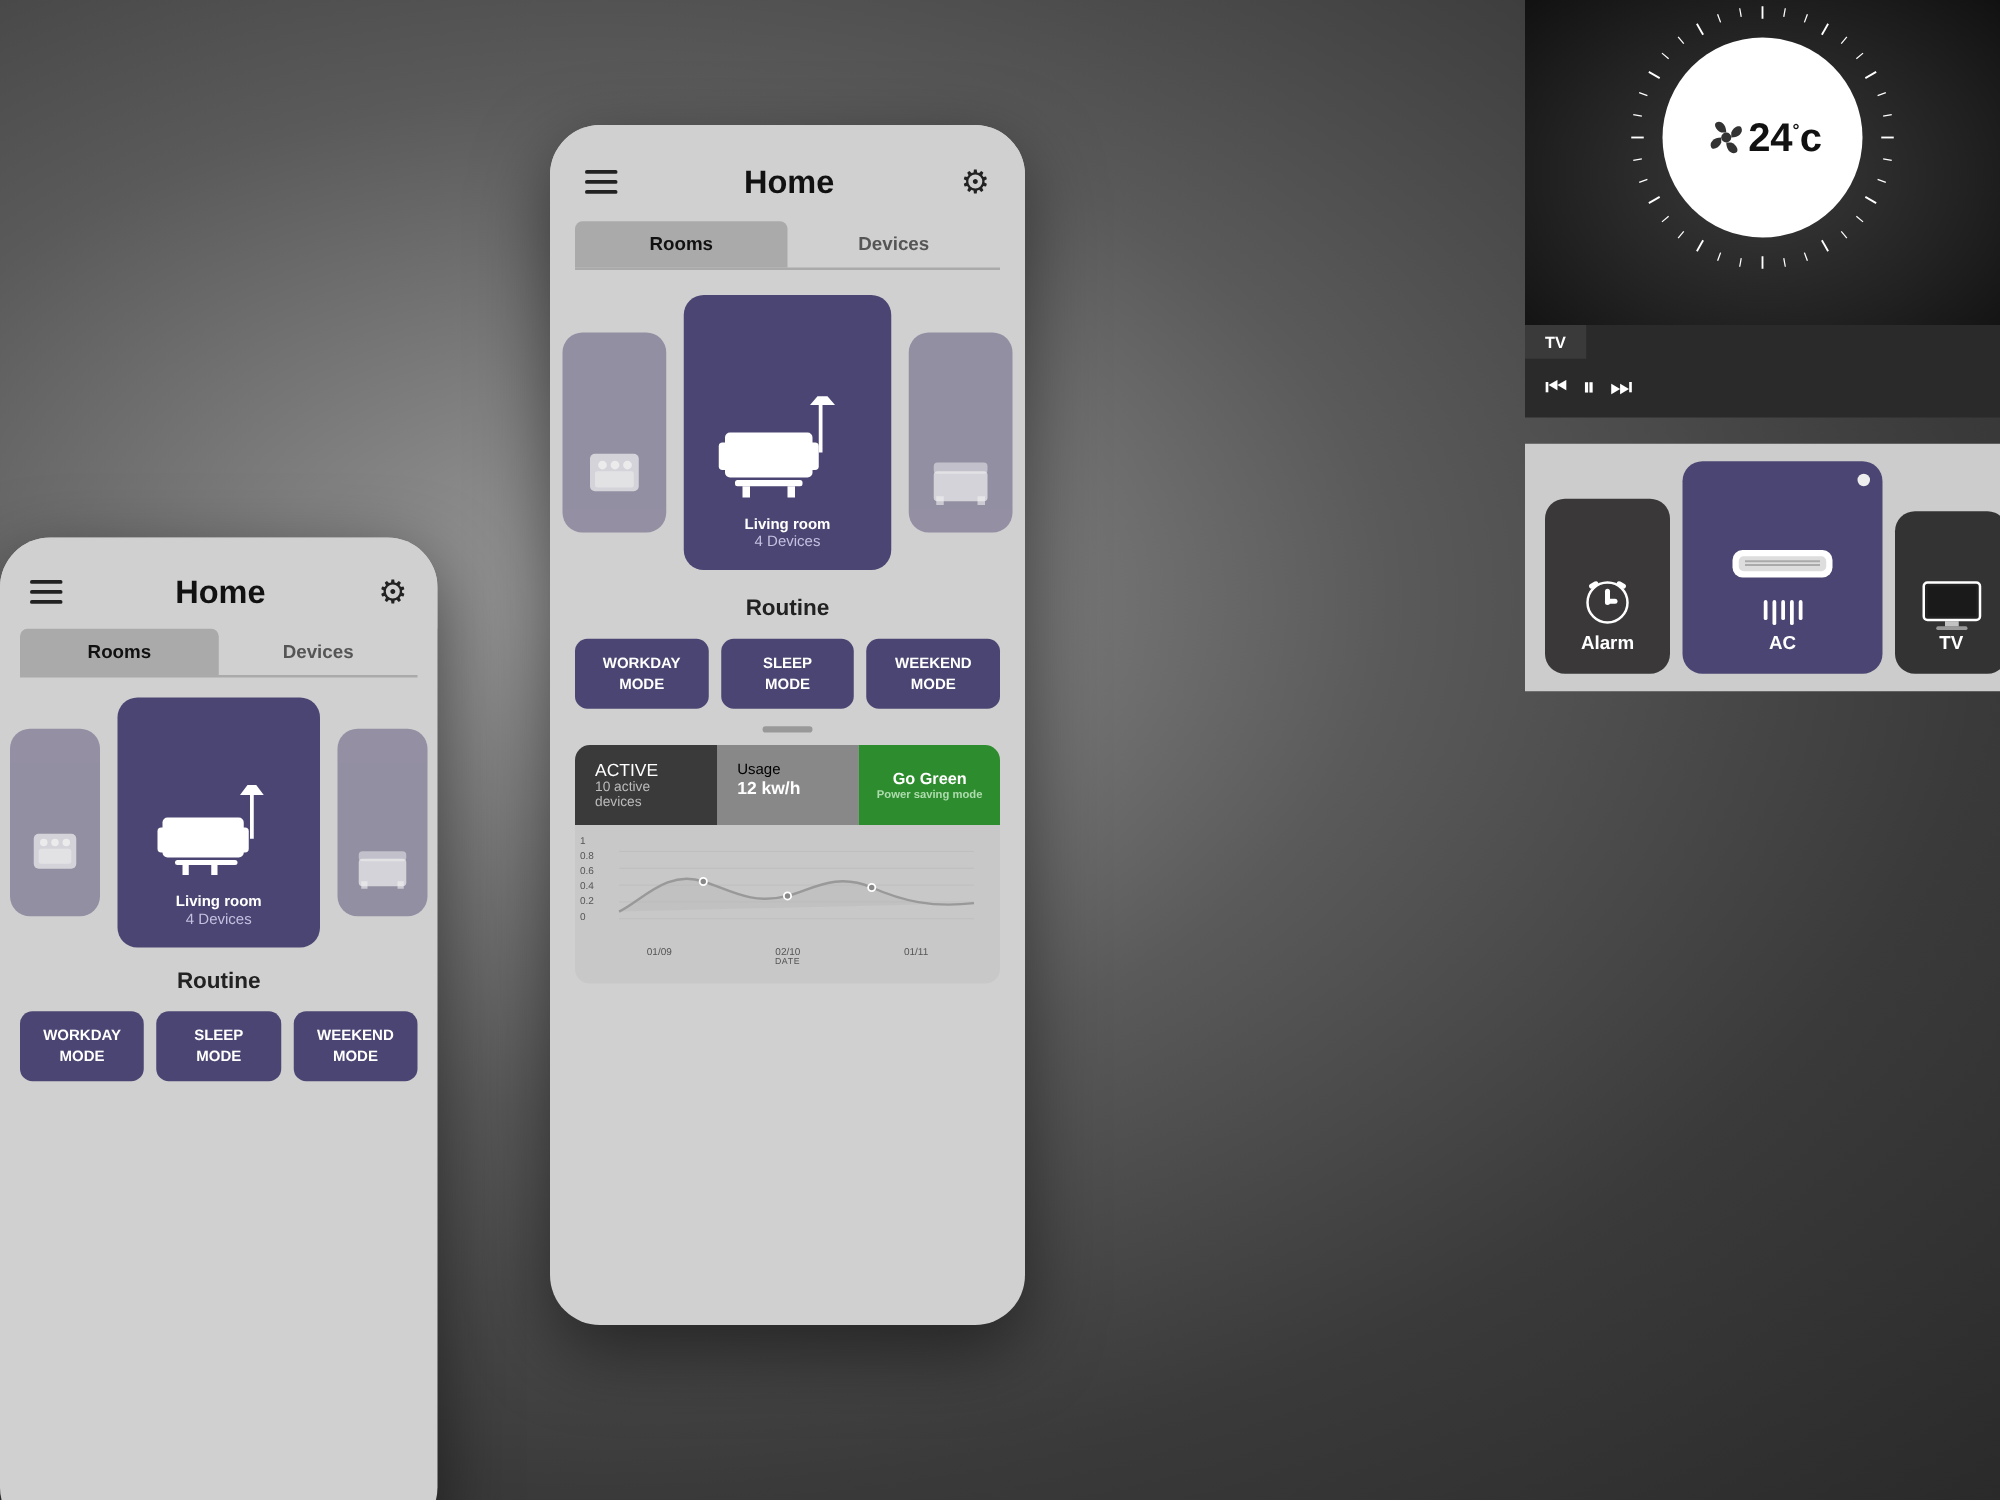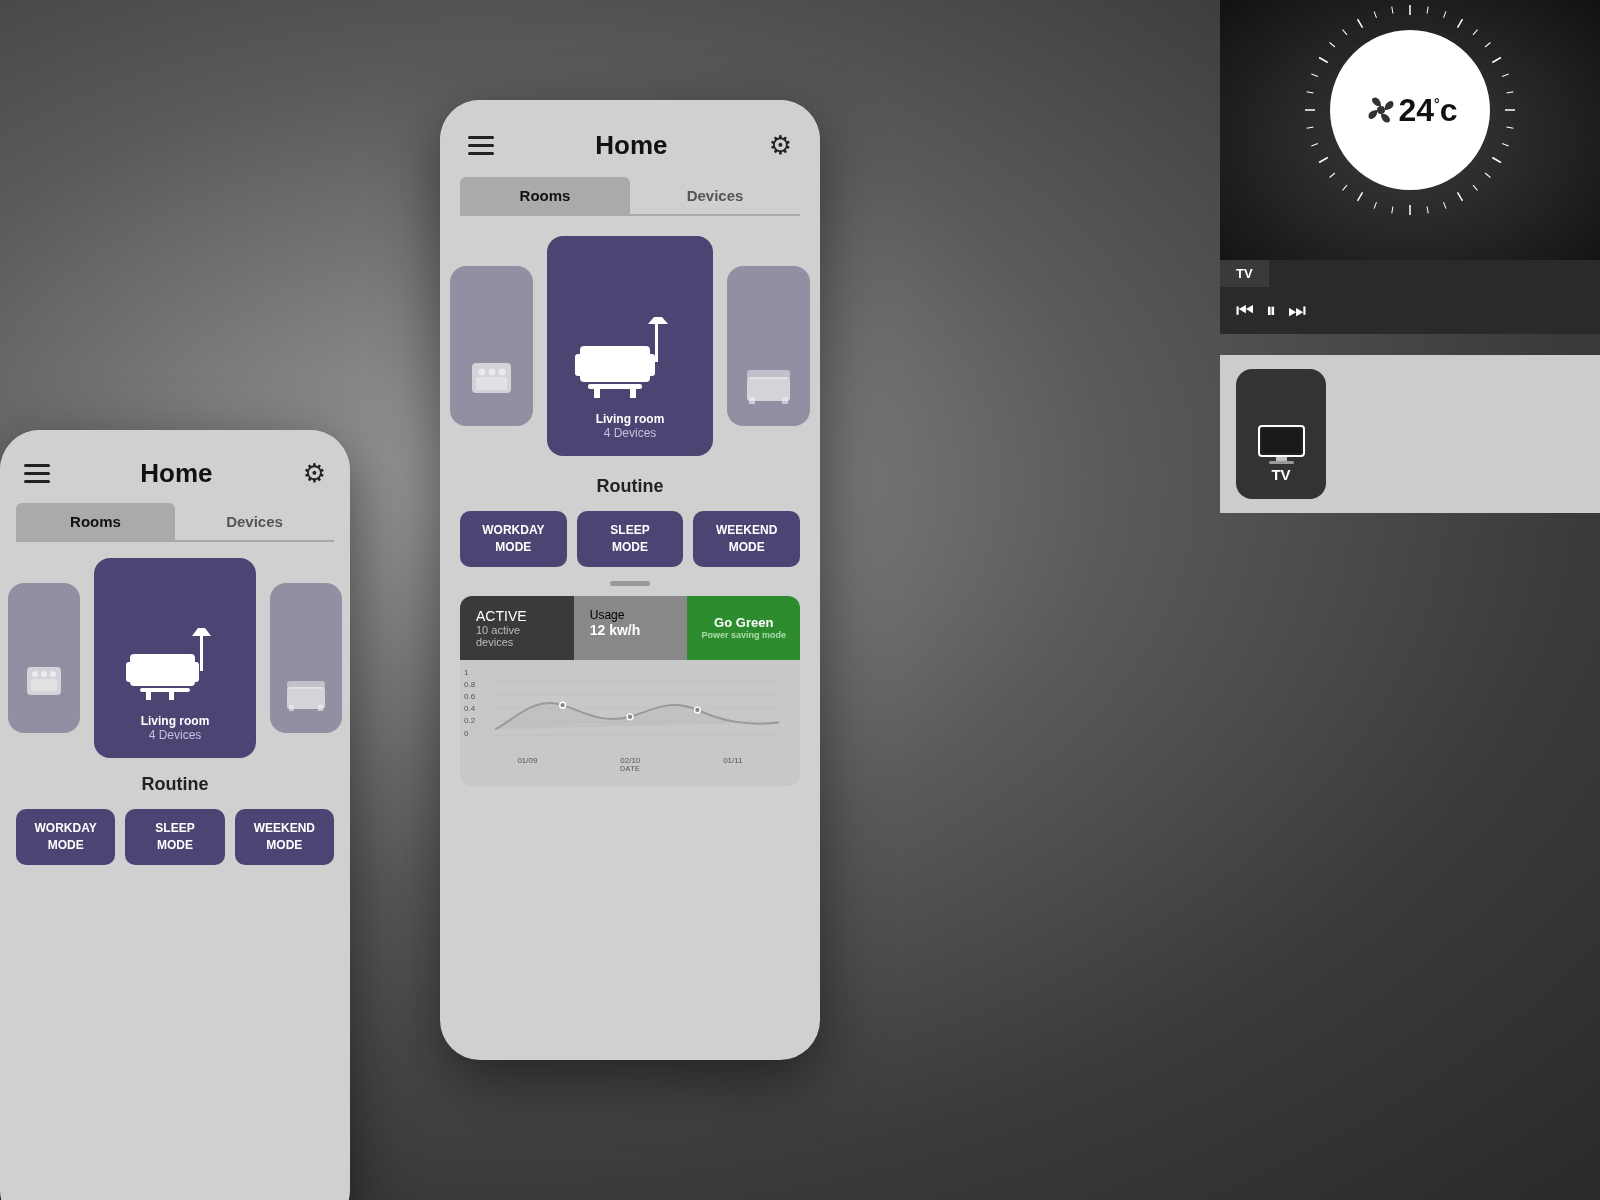--- a/index.html
+++ b/index.html
@@ -750,21 +750,51 @@
     <div class="tv-controls">
       <button class="tv-ctrl-btn">⏮</button>
       <button class="tv-ctrl-btn">⏸</button>
       <button class="tv-ctrl-btn">⏭</button>
     </div>
   </div>
 </div>
 
 <div class="devices-row">
 
-
+  <div class="device-card alarm" style="position:relative;">
+    <svg width="50" height="50" viewBox="0 0 50 50">
+      <circle cx="25" cy="26" r="16" fill="none" stroke="white" stroke-width="2"></circle>
+      <rect x="23" y="15" width="4" height="12" rx="2" fill="white"></rect>
+      <rect x="23" y="23" width="10" height="4" rx="2" fill="white"></rect>
+      <circle cx="25" cy="26" r="2" fill="white"></circle>
+      <rect x="10" y="10" width="8" height="4" rx="2" fill="white" transform="rotate(-30,14,12)"></rect>
+      <rect x="32" y="10" width="8" height="4" rx="2" fill="white" transform="rotate(30,36,12)"></rect>
+    </svg>
+    <span class="device-name">Alarm</span>
+  </div>
+
+  <div class="device-card ac" style="position:relative;">
+    <div class="ac-card-dot"></div>
+    <svg width="90" height="45" viewBox="0 0 90 45">
+      <rect x="5" y="5" width="80" height="22" rx="8" fill="white"></rect>
+      <rect x="10" y="10" width="70" height="12" rx="4" fill="#ddd"></rect>
+
+      <line x1="15" y1="14" x2="75" y2="14" stroke="#aaa" stroke-width="1.5"></line>
+      <line x1="15" y1="17" x2="75" y2="17" stroke="#aaa" stroke-width="1.5"></line>
+    </svg>
+
+    <div class="ac-waves">
+      <div class="ac-wave"></div>
+      <div class="ac-wave" style="height:20px;"></div>
+      <div class="ac-wave"></div>
+      <div class="ac-wave" style="height:20px;"></div>
+      <div class="ac-wave"></div>
+    </div>
+    <span class="device-name">AC</span>
+  </div>
 
   <div class="device-card tv-device">
     <svg width="55" height="45" viewBox="0 0 55 45">
       <rect x="5" y="5" width="45" height="30" rx="3" fill="#222" stroke="white" stroke-width="2"></rect>
       <rect x="8" y="8" width="39" height="24" fill="#1a1a1a"></rect>
       <rect x="22" y="36" width="11" height="4" fill="white" opacity="0.7"></rect>
       <rect x="15" y="40" width="25" height="3" rx="1.5" fill="white" opacity="0.5"></rect>
     </svg>
     <span class="device-name">TV</span>
   </div>

